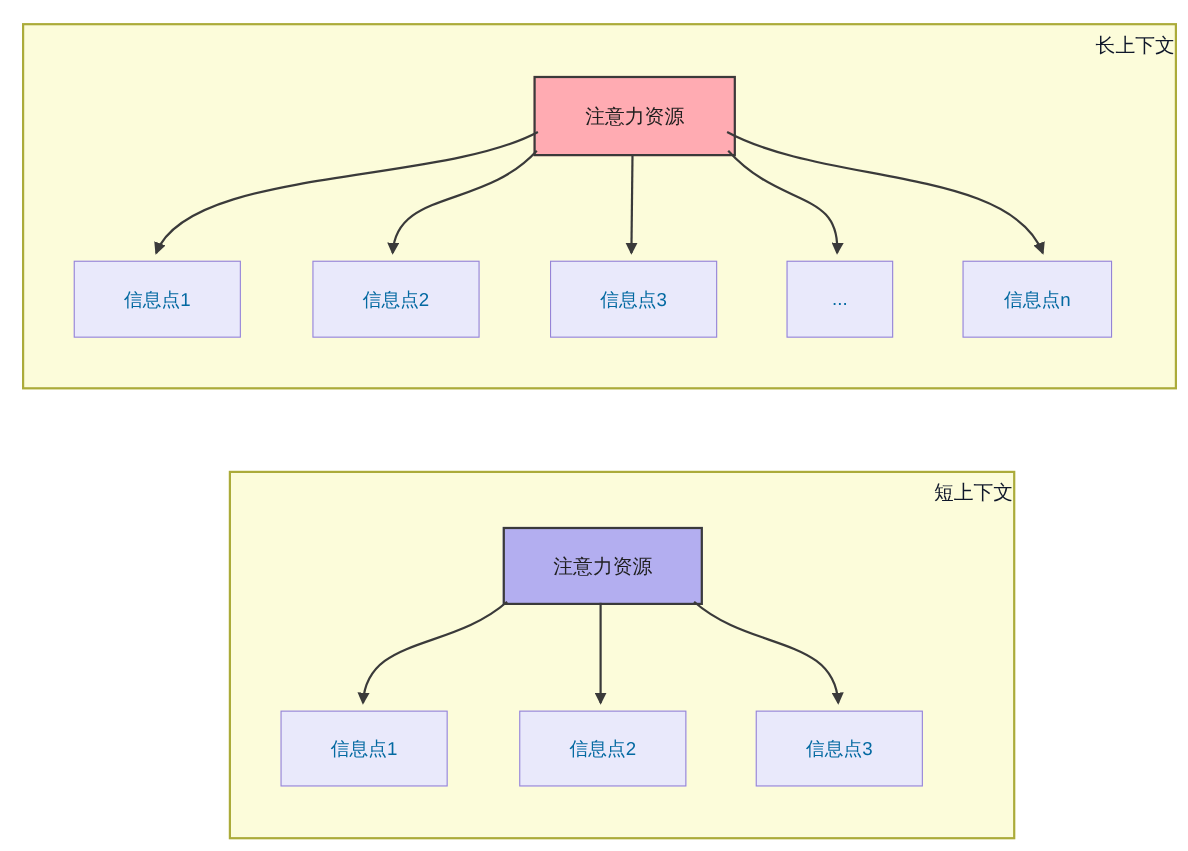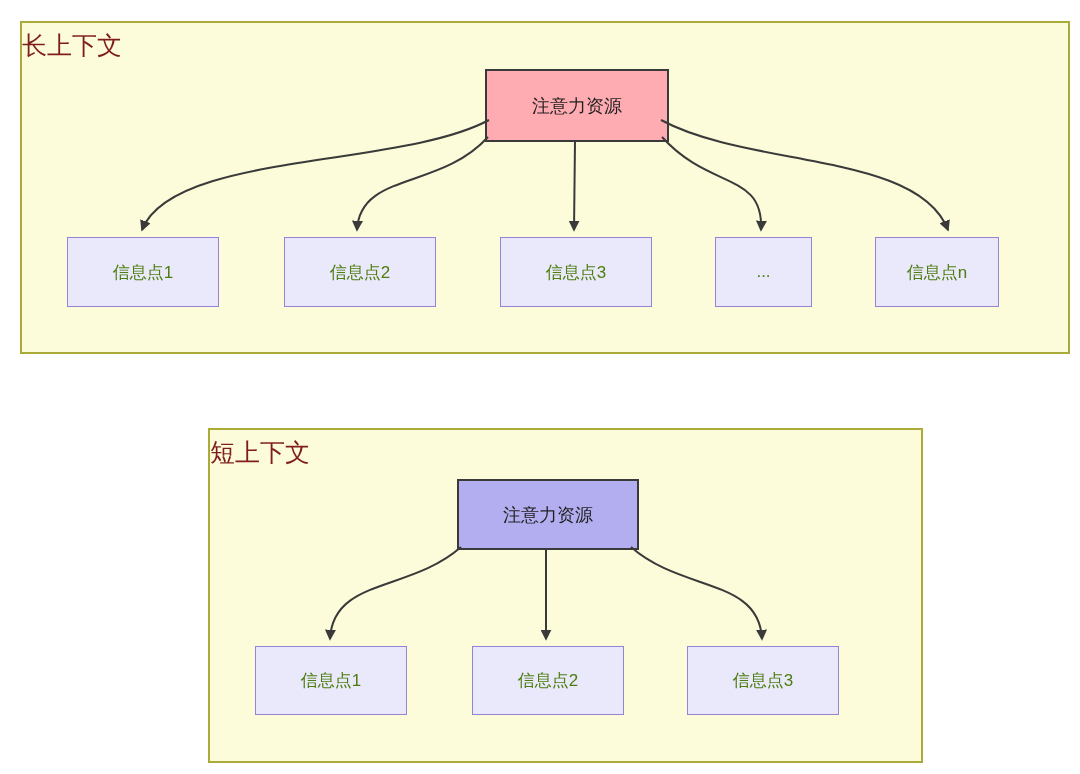--- a/index.html
+++ b/index.html
@@ -18,23 +18,23 @@
   .panel {
     position: absolute;
     background: #fcfcda;
     border: 2px solid #abab3a;
   }
   .panel-title {
     position: absolute;
     top: 6px;
     left: 0;
     width: 100%;
-    text-align: left;
-    font-size: 25px;
-    color: #7f1d1d;
+    text-align: right;
+    font-size: 18px;
+    color: #0f172a;
   }
   .attention-box {
     position: absolute;
     border: 2.5px solid #3a3a3a;
     display: flex;
     align-items: center;
     justify-content: center;
     font-size: 18px;
     color: #1f1f1f;
     font-family: Liberation Mono, monospace;
@@ -42,21 +42,21 @@
   .attention-long { background: #ffabb2; }
   .attention-short { background: #b3aef0; }
   .node-box {
     position: absolute;
     background: #e9e9fb;
     border: 1.5px solid #9583d6;
     display: flex;
     align-items: center;
     justify-content: center;
     font-size: 17px;
-    color: #4d7c0f;
+    color: #0369a1;
   }
   .arrow-layer {
     position: absolute;
     top: 0; left: 0;
     width: 1080px;
     height: 774px;
     pointer-events: none;
   }
   .arrow-path {
     fill: none;
@@ -81,21 +81,21 @@
     </div>
     <div class="node-box" style="left:262px; top:214px; width:152px; height:70px;">
       <span>信息点2</span>
     </div>
     <div class="node-box" style="left:478px; top:214px; width:152px; height:70px;">
       <span>信息点3</span>
     </div>
     <div class="node-box" style="left:693px; top:214px; width:97px; height:70px;">
       <span>...</span>
     </div>
-    <div class="node-box" style="left:853px; top:214px; width:124px; height:70px;">
+    <div class="node-box" style="left:853px; top:214px; width:136px; height:70px;">
       <span>信息点n</span>
     </div>
   </div>
 
   <div class="panel" style="left:208px; top:428px; width:715px; height:335px;">
     <div class="panel-title">短上下文</div>
 
     <div class="attention-box attention-short" style="left:247px; top:49px; width:182px; height:71px;">
       <span>注意力资源</span>
     </div>

